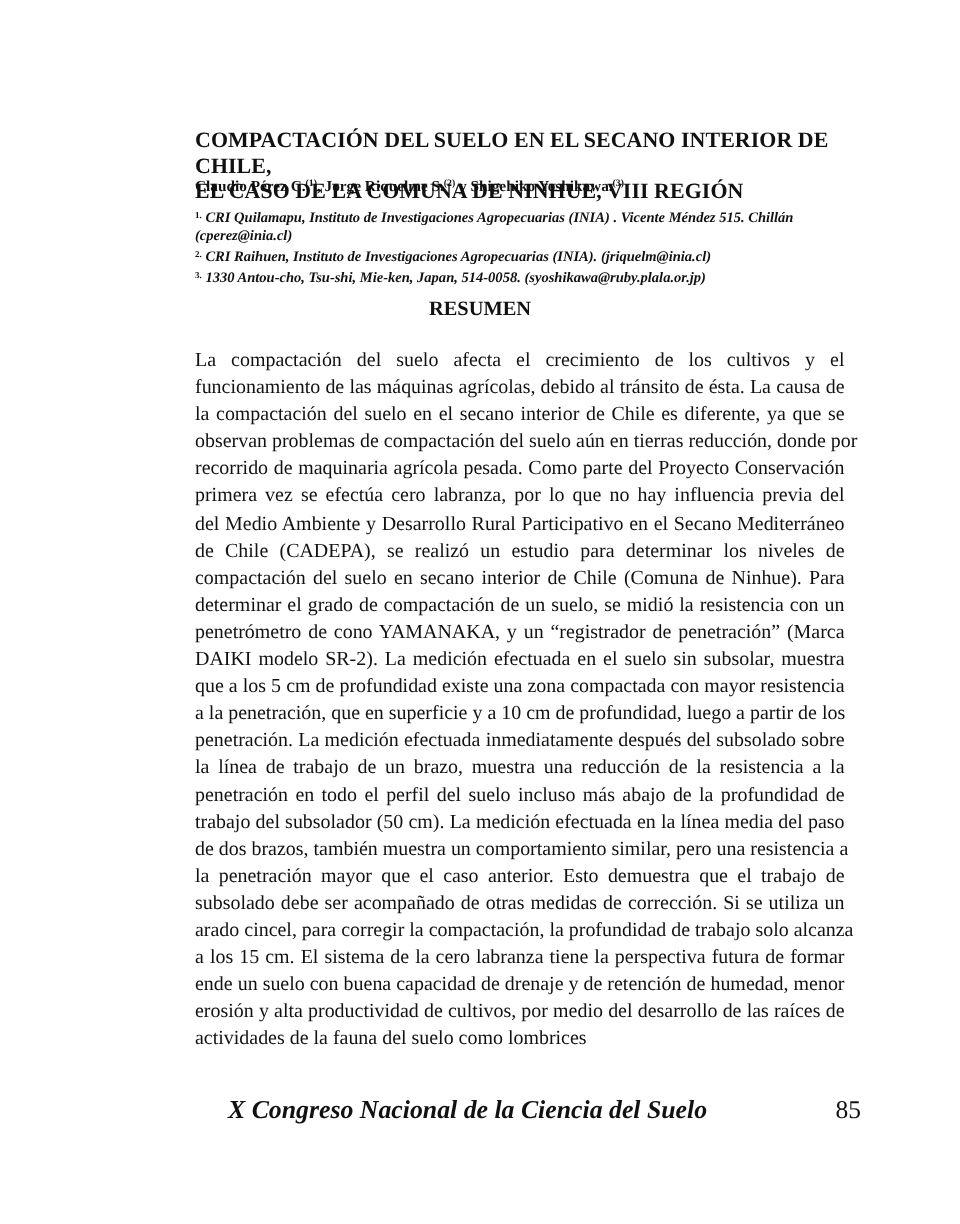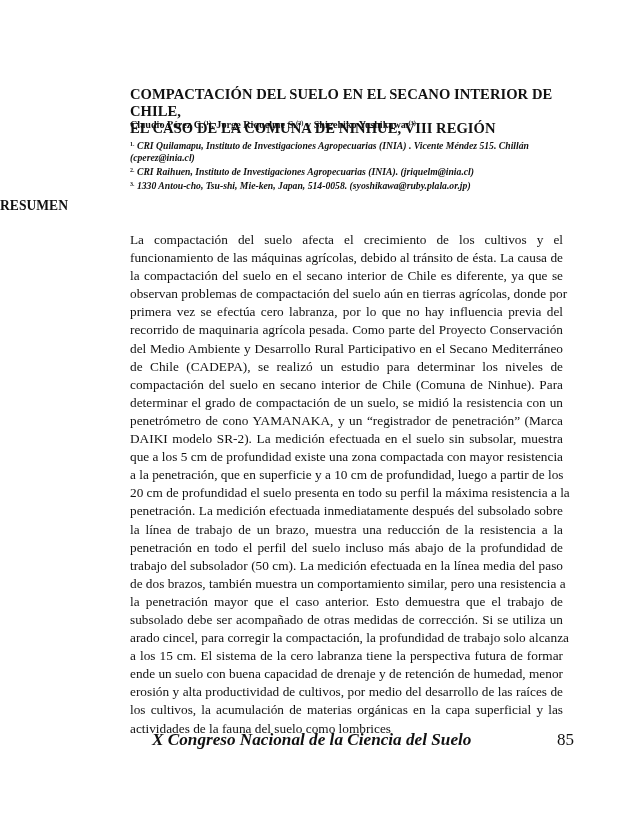--- a/index.html
+++ b/index.html
@@ -3,21 +3,21 @@
 <meta charset="utf-8">
 <style>
   html, body { margin: 0; padding: 0; background: #ffffff; }
   body { width: 640px; height: 816px; position: relative; overflow: hidden; color: #111; font-family: "Liberation Serif", serif; }
   .page { position: absolute; left: 0; top: 0; width: 640px; height: 816px; padding-left: 45px; }
   .title { position: absolute; left: 130px; top: 86px; width: 440px; font-weight: bold; font-size: 14.6px; line-height: 17px; letter-spacing: 0.05px; }
   .authors { position: absolute; left: 130px; top: 119px; font-weight: bold; font-size: 10.2px; }
   .authors sup { font-size: 6.5px; vertical-align: 3px; }
   .affil { position: absolute; left: 130px; top: 138px; width: 440px; font-weight: bold; font-style: italic; font-size: 9.7px; line-height: 12px; }
   .affil sup { font-size: 6px; vertical-align: 3px; font-style: normal; }
-  .resumen { position: absolute; left: 0; width: 640px; text-align: left; top: 198px; font-weight: bold; font-size: 13.6px; }
+  .resumen { position: absolute; left: 0; width: 640px; text-align: center; top: 198px; font-weight: bold; font-size: 13.6px; }
   .abstract { position: absolute; left: 130px; top: 231px; width: 433px; font-size: 13.3px; line-height: 18.1px; text-align: justify; }
   .abstract .line { display: block; text-align: justify; text-align-last: justify; white-space: nowrap; height: 18.1px; }
   .abstract .line.last { text-align-last: left; }
   .keywords { position: absolute; left: 130px; top: 694px; font-weight: bold; font-size: 9.3px; }
   .footer-title { position: absolute; left: 152px; top: 730px; font-weight: bold; font-style: italic; font-size: 17.2px; text-align: right; }
   .page-number { position: absolute; left: 557px; top: 730px; font-size: 17px; }
 </style>
 </head>
 <body>
 
@@ -37,43 +37,41 @@
     <div><sup>2.</sup> <span>CRI Raihuen, Instituto de Investigaciones Agropecuarias (INIA).  (jriquelm@inia.cl)</span></div>
     <div><sup>3.</sup> <span>1330 Antou-cho, Tsu-shi, Mie-ken, Japan, 514-0058.   (syoshikawa@ruby.plala.or.jp)</span></div>
   </div>
 
   <div class="resumen">RESUMEN</div>
 
   <div class="abstract" id="abstract">
       <span class="line">La compactación del suelo afecta el crecimiento de los cultivos y el</span>
       <span class="line">funcionamiento de  las máquinas agrícolas, debido al tránsito de ésta. La causa de</span>
       <span class="line">la compactación del suelo en el secano interior de Chile es diferente, ya que se</span>
-      <span class="line">observan problemas de compactación del suelo aún en tierras agrícolas, donde por</span>
+      <span class="line">observan problemas de compactación del suelo aún en tierras reducción, donde por</span>
+      <span class="line">recorrido de maquinaria agrícola pesada. Como parte del Proyecto Conservación</span>
       <span class="line">primera vez se efectúa cero labranza, por lo que no hay influencia previa del</span>
-      <span class="line">recorrido de maquinaria agrícola pesada. Como parte del Proyecto Conservación</span>
       <span class="line">del Medio Ambiente y Desarrollo Rural Participativo en el Secano Mediterráneo</span>
       <span class="line">de Chile (CADEPA), se realizó un estudio para determinar los niveles de</span>
       <span class="line">compactación del suelo en secano interior de Chile (Comuna de Ninhue). Para</span>
       <span class="line">determinar el grado de compactación de un suelo, se midió la resistencia con un</span>
       <span class="line">penetrómetro de cono YAMANAKA, y un “registrador de penetración” (Marca</span>
       <span class="line">DAIKI modelo SR-2).  La medición efectuada en el suelo sin subsolar, muestra</span>
       <span class="line">que a los 5 cm de profundidad existe una zona compactada con mayor resistencia</span>
       <span class="line">a la penetración, que en superficie y a 10 cm de profundidad, luego a partir de los</span>
-      <span class="line">20 cm de profundidad el suelo presenta en todo su perfil la máxima resistencia a la</span>
       <span class="line">penetración. La medición efectuada inmediatamente después del subsolado sobre</span>
       <span class="line">la línea de trabajo de un brazo, muestra una reducción de la resistencia a la</span>
       <span class="line">penetración en todo el perfil del suelo incluso más abajo de la profundidad de</span>
       <span class="line">trabajo del subsolador (50 cm). La medición efectuada en la línea media del paso</span>
       <span class="line">de dos brazos, también muestra un comportamiento similar, pero una resistencia a</span>
       <span class="line">la penetración mayor que el caso anterior. Esto demuestra que el trabajo de</span>
       <span class="line">subsolado debe ser acompañado  de otras medidas de corrección. Si se utiliza un</span>
       <span class="line">arado cincel, para corregir la compactación, la profundidad de trabajo solo alcanza</span>
       <span class="line">a los 15 cm. El sistema de la cero labranza tiene la perspectiva futura de formar</span>
       <span class="line">ende un suelo con buena capacidad de drenaje y de retención de humedad, menor</span>
       <span class="line">erosión y  alta productividad de cultivos, por medio del desarrollo de las raíces de</span>
-      <span class="line">los cultivos, la acumulación de materias orgánicas en la capa superficial y las</span>
       <span class="line last">actividades de la fauna del suelo como lombrices</span>
     </div>
 
 
   <div class="footer-title">X Congreso Nacional de la Ciencia del Suelo</div>
   <div class="page-number">85</div>
 </div>
 
 </body></html>

